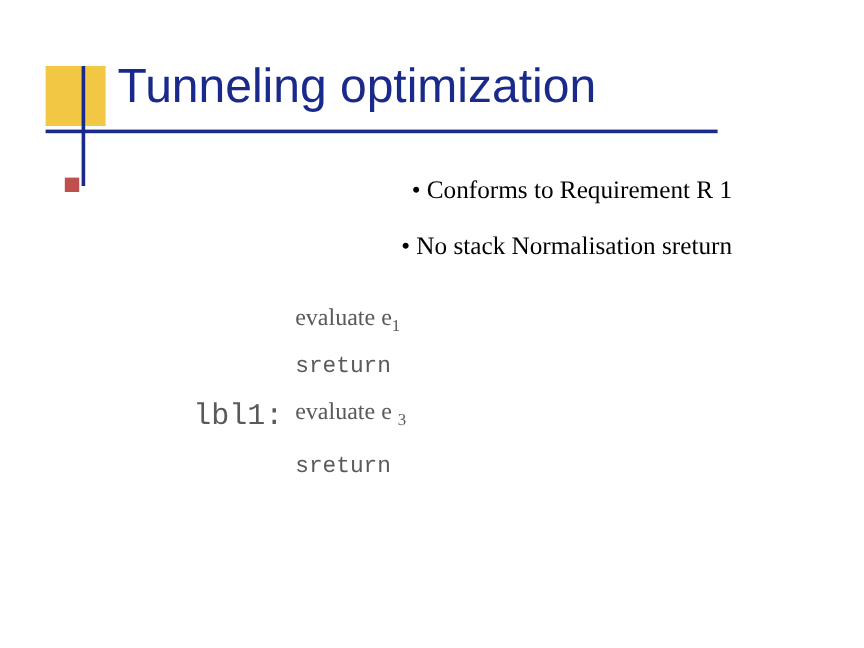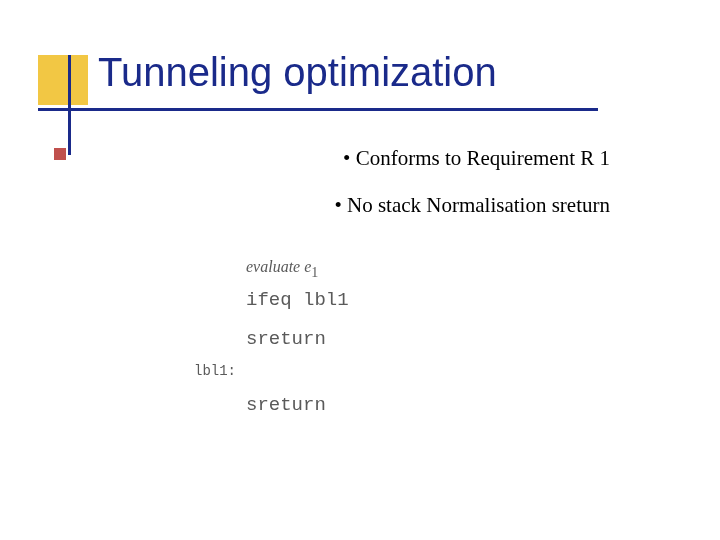--- a/index.html
+++ b/index.html
@@ -61,32 +61,31 @@
     font-size: 20px;
     color: #5a5a5a;
     line-height: 1.5;
   }
   .code-block .row { display: flex; }
   .code-block .lblcol {
     width: 86px;
     text-align: right;
     padding-right: 10px;
     font-family: "Courier New", monospace;
-    font-size: 14px;
+    font-size: 25px;
     color: #5a5a5a;
   }
   .code-block .instr {
     font-family: "Courier New", monospace;
     font-size: 19px;
     color: #5a5a5a;
   }
   .code-block .ital {
-    font-style: italic;
     font-family: "Times New Roman", Times, serif;
-    font-size: 16px;
+    font-size: 20px;
     color: #5a5a5a;
   }
   .code-block sub { font-size: 0.7em; vertical-align: sub; }
 </style>
 </head>
 <body>
 
 <div class="slide">
 
   <div class="deco-yellow"></div>
@@ -104,39 +103,36 @@
   <div class="code-block">
 
     <div class="row">
       <span class="lblcol"></span>
       <span>
         <span class="ital">evaluate e</span><sub>1</sub>
         <span class="instr"></span>
       </span>
     </div>
 
-    <div class="row">
-      <span class="lblcol"></span>
-      <span>
-        <span class="ital"></span><sub></sub>
-        <span class="instr">ifeq lbl1</span>
-      </span>
-    </div>
 
 
     <div class="row" style="margin-top:6px">
       <span class="lblcol"></span>
       <span>
         <span class="ital"></span><sub></sub>
         <span class="instr">sreturn</span>
       </span>
     </div>
 
     <div class="row" style="margin-top:6px">
       <span class="lblcol">lbl1:</span>
+      <span>
+        <span class="ital">evaluate e </span><sub>3</sub>
+        <span class="instr"></span>
+      </span>
     </div>
 
     <div class="row" style="margin-top:6px">
       <span class="lblcol"></span>
       <span>
         <span class="ital"></span><sub></sub>
         <span class="instr">sreturn</span>
       </span>
     </div>
   </div>

